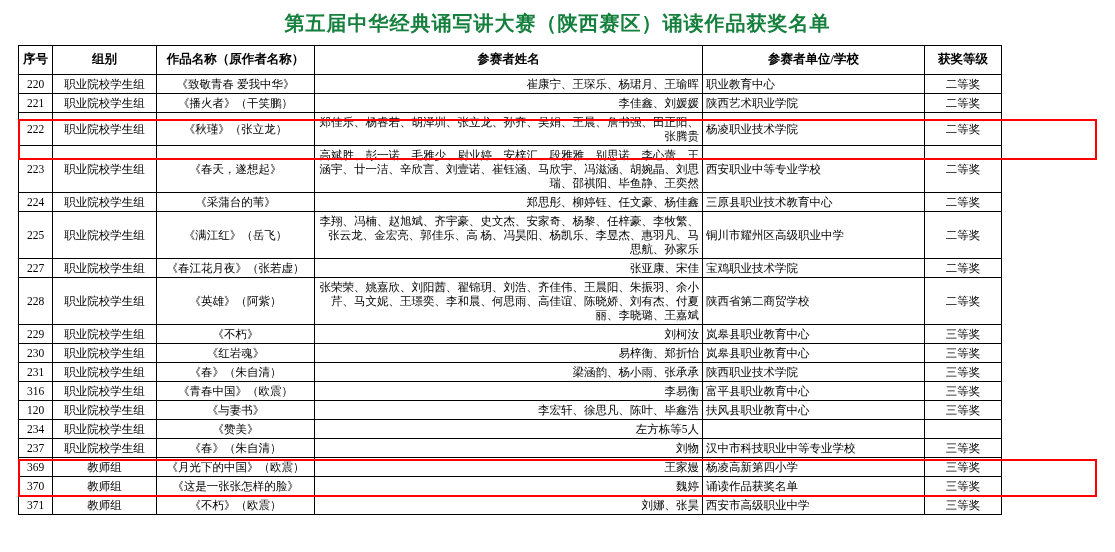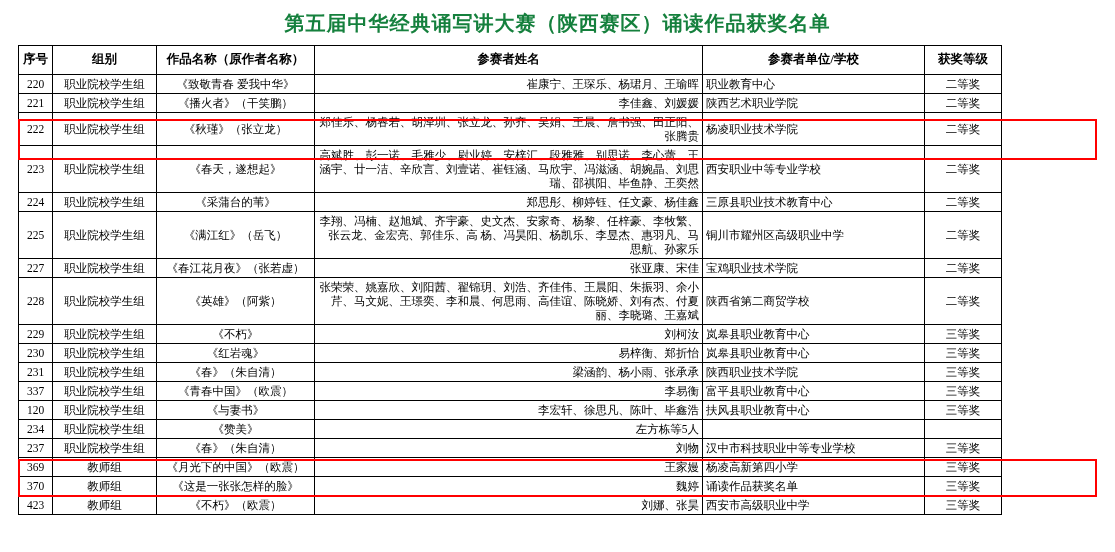--- a/index.html
+++ b/index.html
@@ -183,21 +183,21 @@
       </tr>
       <tr>
         <td class="c-num">231</td>
         <td class="c-group">职业院校学生组</td>
         <td class="c-work">《春》（朱自清）</td>
         <td class="c-names">梁涵韵、杨小雨、张承承</td>
         <td class="c-unit">陕西职业技术学院</td>
         <td class="c-level">三等奖</td>
       </tr>
       <tr>
-        <td class="c-num">337</td>
+        <td class="c-num">316</td>
         <td class="c-group">职业院校学生组</td>
         <td class="c-work">《青春中国》（欧震）</td>
         <td class="c-names">李易衡</td>
         <td class="c-unit">富平县职业教育中心</td>
         <td class="c-level">三等奖</td>
       </tr>
       <tr>
         <td class="c-num">120</td>
         <td class="c-group">职业院校学生组</td>
         <td class="c-work">《与妻书》</td>
@@ -231,21 +231,21 @@
       </tr>
       <tr>
         <td class="c-num">370</td>
         <td class="c-group">教师组</td>
         <td class="c-work">《这是一张张怎样的脸》</td>
         <td class="c-names">魏婷</td>
         <td class="c-unit">诵读作品获奖名单</td>
         <td class="c-level">三等奖</td>
       </tr>
       <tr>
-        <td class="c-num">423</td>
+        <td class="c-num">371</td>
         <td class="c-group">教师组</td>
         <td class="c-work">《不朽》（欧震）</td>
         <td class="c-names">刘娜、张昊</td>
         <td class="c-unit">西安市高级职业中学</td>
         <td class="c-level">三等奖</td>
       </tr>
     </tbody>
   </table>
 
   <div class="hl" style="top:119px;left:18px;width:1079px;height:41px;"></div>

